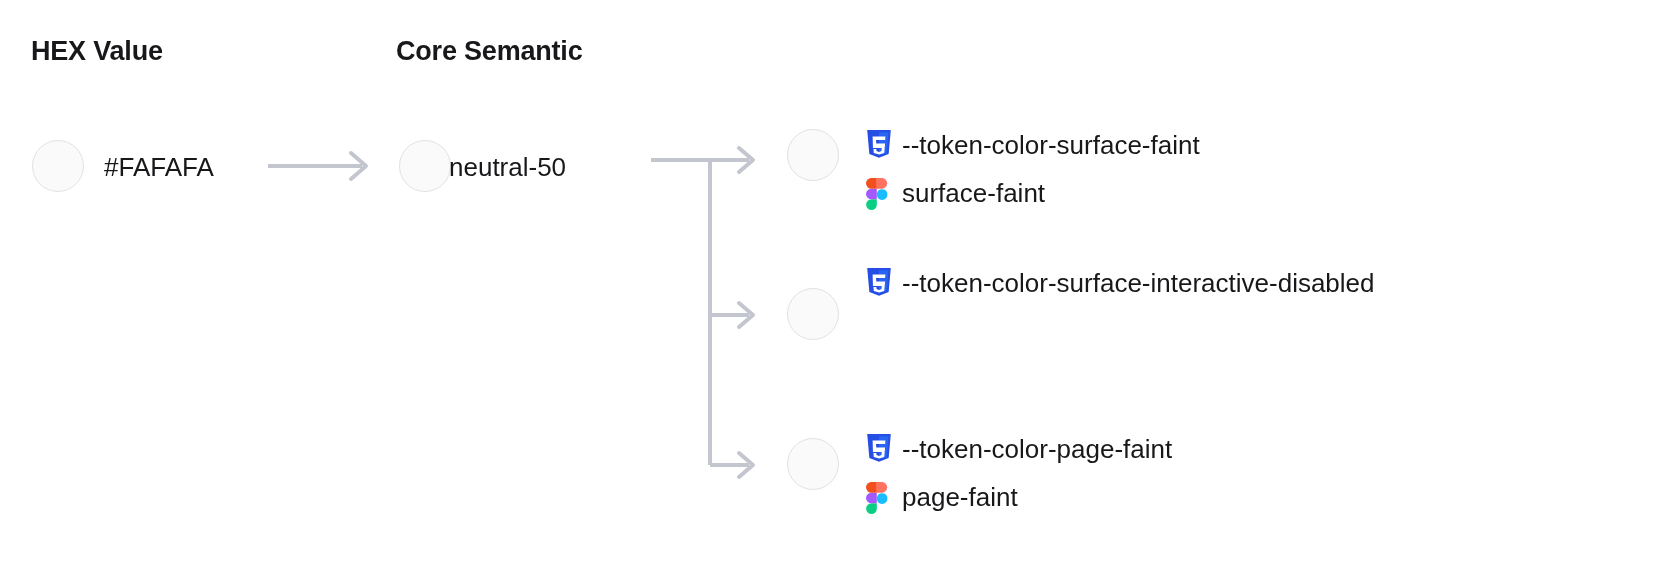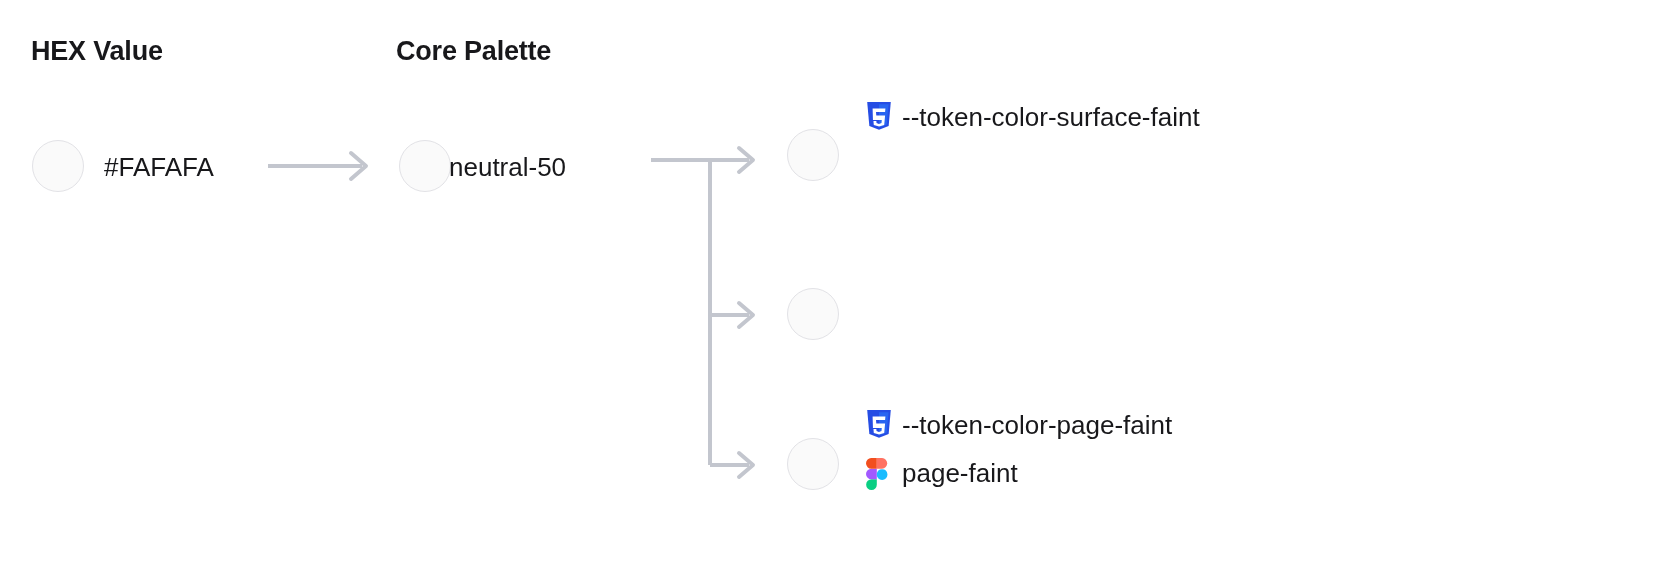--- a/index.html
+++ b/index.html
@@ -73,23 +73,23 @@
   }
 
   
   .token-row {
     position: absolute;
     left: 866px;
     display: flex;
     flex-direction: column;
     gap: 14px;
   }
-  #token-row-0 { top: 100px; justify-content: space-between; }
+  #token-row-0 { top: 128px; justify-content: space-between; }
   #token-row-1 { top: 266px; }
-  #token-row-2 { top: 408px; }
+  #token-row-2 { top: 432px; }
 
   .token-line {
     display: flex;
     align-items: center;
     gap: 10px;
     height: 34px;
   }
 
   .token-text {
     font-family: "Liberation Sans", sans-serif;
@@ -109,21 +109,21 @@
     line-height: 0;
   }
   .icon-css svg, .icon-figma svg { display: block; }
 </style>
 </head>
 <body>
 
 <div id="diagram">
 
   <div class="col-heading" id="heading-hex">HEX Value</div>
-  <div class="col-heading" id="heading-core">Core Palette</div>
+  <div class="col-heading" id="heading-core">Core Semantic</div>
 
   <div class="swatch" id="swatch-hex" style="background: rgb(250, 250, 250);"></div>
   <div class="value-label" id="label-hex">#FAFAFA</div>
 
   <div class="swatch" id="swatch-core" style="background: rgb(250, 250, 250);"></div>
   <div class="value-label" id="label-core">neutral-50</div>
 
   <div class="swatch" id="swatch-sem-0" style="background: rgb(250, 250, 250);"></div>
   <div class="swatch" id="swatch-sem-1" style="background: rgb(250, 250, 250);"></div>
   <div class="swatch" id="swatch-sem-2" style="background: rgb(250, 250, 250);"></div>
@@ -155,44 +155,66 @@
   <div class="token-row" id="token-row-0">
     <div class="token-line">
       <span class="icon-css">
         <svg width="26" height="30" viewBox="0 0 26 30" xmlns="http://www.w3.org/2000/svg">
           <path d="M1.2 0h23.6l-2.15 24.1L13 27.8 3.35 24.1z" fill="#264DE4"></path>
           <path d="M13 2.3v23.2l7.8-3 1.75-20.2z" fill="#2965F1"></path>
           <path d="M6.6 6.6h12.8l-.3 3.4H10l.3 3.4h8.8l-.9 9.6-5.2 1.6-5.2-1.6-.35-3.9h2.9l.18 2 2.47.8 2.5-.8.28-3.1H6.95z" fill="#FFFFFF"></path>
         </svg>
       </span>
       <span class="token-text">--token-color-surface-faint</span>
-    </div>
-  </div>
-
-  <div class="token-row" id="token-row-1">
-  </div>
-
-  <div class="token-row" id="token-row-2">
-    <div class="token-line">
-      <span class="icon-css">
-        <svg width="26" height="30" viewBox="0 0 26 30" xmlns="http://www.w3.org/2000/svg">
-          <path d="M1.2 0h23.6l-2.15 24.1L13 27.8 3.35 24.1z" fill="#264DE4"></path>
-          <path d="M13 2.3v23.2l7.8-3 1.75-20.2z" fill="#2965F1"></path>
-          <path d="M6.6 6.6h12.8l-.3 3.4H10l.3 3.4h8.8l-.9 9.6-5.2 1.6-5.2-1.6-.35-3.9h2.9l.18 2 2.47.8 2.5-.8.28-3.1H6.95z" fill="#FFFFFF"></path>
-        </svg>
-      </span>
-      <span class="token-text">--token-color-page-faint</span>
     </div>
     <div class="token-line">
       <span class="icon-figma">
         <svg width="22" height="32" viewBox="0 0 22 32" xmlns="http://www.w3.org/2000/svg">
           <path d="M5.5 32a5.3 5.3 0 0 0 5.3-5.33V21.3H5.5a5.35 5.35 0 0 0 0 10.7z" fill="#0ACF83"></path>
           <path d="M0 16a5.35 5.35 0 0 1 5.5-5.35h5.3V21.3H5.5A5.35 5.35 0 0 1 0 16z" fill="#A259FF"></path>
           <path d="M0 5.33A5.35 5.35 0 0 1 5.5 0h5.3v10.65H5.5A5.35 5.35 0 0 1 0 5.33z" fill="#F24E1E"></path>
           <path d="M10.8 0h5.3a5.33 5.33 0 0 1 0 10.65h-5.3z" fill="#FF7262"></path>
           <path d="M21.4 16a5.33 5.33 0 1 1-10.6 0 5.33 5.33 0 0 1 10.6 0z" fill="#1ABCFE"></path>
         </svg>
       </span>
+      <span class="token-text">surface-faint</span>
+    </div>
+  </div>
+
+  <div class="token-row" id="token-row-1">
+    <div class="token-line">
+      <span class="icon-css">
+        <svg width="26" height="30" viewBox="0 0 26 30" xmlns="http://www.w3.org/2000/svg">
+          <path d="M1.2 0h23.6l-2.15 24.1L13 27.8 3.35 24.1z" fill="#264DE4"></path>
+          <path d="M13 2.3v23.2l7.8-3 1.75-20.2z" fill="#2965F1"></path>
+          <path d="M6.6 6.6h12.8l-.3 3.4H10l.3 3.4h8.8l-.9 9.6-5.2 1.6-5.2-1.6-.35-3.9h2.9l.18 2 2.47.8 2.5-.8.28-3.1H6.95z" fill="#FFFFFF"></path>
+        </svg>
+      </span>
+      <span class="token-text">--token-color-surface-interactive-disabled</span>
+    </div>
+  </div>
+
+  <div class="token-row" id="token-row-2">
+    <div class="token-line">
+      <span class="icon-css">
+        <svg width="26" height="30" viewBox="0 0 26 30" xmlns="http://www.w3.org/2000/svg">
+          <path d="M1.2 0h23.6l-2.15 24.1L13 27.8 3.35 24.1z" fill="#264DE4"></path>
+          <path d="M13 2.3v23.2l7.8-3 1.75-20.2z" fill="#2965F1"></path>
+          <path d="M6.6 6.6h12.8l-.3 3.4H10l.3 3.4h8.8l-.9 9.6-5.2 1.6-5.2-1.6-.35-3.9h2.9l.18 2 2.47.8 2.5-.8.28-3.1H6.95z" fill="#FFFFFF"></path>
+        </svg>
+      </span>
+      <span class="token-text">--token-color-page-faint</span>
+    </div>
+    <div class="token-line">
+      <span class="icon-figma">
+        <svg width="22" height="32" viewBox="0 0 22 32" xmlns="http://www.w3.org/2000/svg">
+          <path d="M5.5 32a5.3 5.3 0 0 0 5.3-5.33V21.3H5.5a5.35 5.35 0 0 0 0 10.7z" fill="#0ACF83"></path>
+          <path d="M0 16a5.35 5.35 0 0 1 5.5-5.35h5.3V21.3H5.5A5.35 5.35 0 0 1 0 16z" fill="#A259FF"></path>
+          <path d="M0 5.33A5.35 5.35 0 0 1 5.5 0h5.3v10.65H5.5A5.35 5.35 0 0 1 0 5.33z" fill="#F24E1E"></path>
+          <path d="M10.8 0h5.3a5.33 5.33 0 0 1 0 10.65h-5.3z" fill="#FF7262"></path>
+          <path d="M21.4 16a5.33 5.33 0 1 1-10.6 0 5.33 5.33 0 0 1 10.6 0z" fill="#1ABCFE"></path>
+        </svg>
+      </span>
       <span class="token-text">page-faint</span>
     </div>
   </div>
 
 </div>
 
 </body></html>

